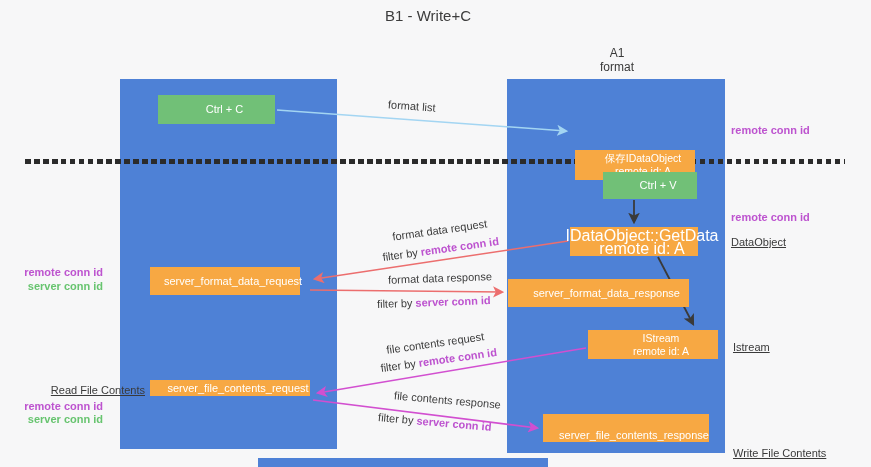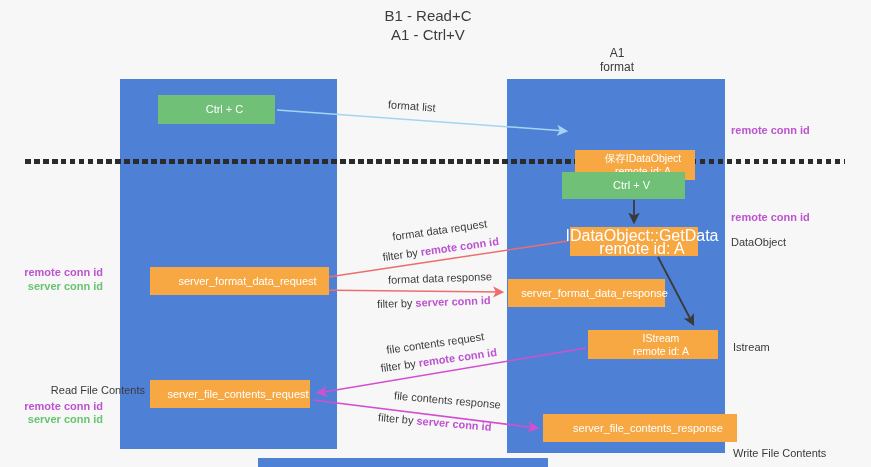--- a/index.html
+++ b/index.html
@@ -21,63 +21,62 @@
   .bottom-strip { position:absolute; left:258px; top:458px; width:290px; height:9px; background:#4e81d6; }
   .dashed-separator { position:absolute; left:25px; top:159px; width:820px; height:5px;
     background:repeating-linear-gradient(90deg,#2b2b2b 0 5.5px,transparent 5.5px 9px); }
   .arrows { position:absolute; left:0; top:0; pointer-events:none; }
   .box { position:absolute; display:flex; flex-direction:column; align-items:center; justify-content:center;
          color:#fff; font-size:11px; line-height:13px; text-align:center;padding-left:16px; }
   .box.green  { background:#71c077; }
   .box.orange { background:#f7a843; }
   .box-ctrl-c   { left:158px; top:95px;  width:117px; height:29px; }
   .box-save     { left:575px; top:118px; width:120px; height:30px; font-size:10.5px;margin-top:32px; }
-  .box-ctrl-v   { left:562px; top:172px; width:123px; height:27px; }
+  .box-ctrl-v   { left:603px; top:172px; width:94px; height:27px; }
   .box-getdata  { left:570px; top:227px; width:128px; height:29px; font-size:16px; }
-  .box-freq     { left:150px; top:267px; width:179px; height:28px; }
-  .box-fresp    { left:508px; top:279px; width:157px; height:28px; }
+  .box-freq     { left:150px; top:267px; width:150px; height:28px; }
+  .box-fresp    { left:508px; top:279px; width:181px; height:28px; }
   .box-istream  { left:588px; top:330px; width:130px; height:29px; font-size:10.5px; }
-  .box-creq     { left:150px; top:380px; width:160px; height:28px; }
-  .box-cresp    { left:543px; top:414px; width:194px; height:28px; }
+  .box-creq     { left:150px; top:380px; width:160px; height:16px; }
+  .box-cresp    { left:543px; top:414px; width:166px; height:28px;justify-content:flex-end; }
   .alabel { position:absolute; font-size:11px; white-space:nowrap; color:#3c3c3c; }
   .alabel .purple { color:#bd53cf; font-weight:bold; }
   .filter-pre { margin-right:3px; }
   .lab-format-list { left:388px; top:100px; transform:rotate(4deg); }
   .lab-fdr1 { left:392px; top:224px; transform:rotate(-8deg); }
   .lab-fdr2 { left:382px; top:243px; transform:rotate(-8deg); }
   .lab-fresp1 { left:388px; top:272px; transform:rotate(-2deg); }
   .lab-fresp2 { left:377px; top:296px; transform:rotate(-2deg); }
   .lab-fcr1 { left:386px; top:337px; transform:rotate(-8deg); }
   .lab-fcr2 { left:380px; top:354px; transform:rotate(-8deg); }
   .lab-fcresp1 { left:394px; top:394px; transform:rotate(5deg); }
   .lab-fcresp2 { left:378px; top:416px; transform:rotate(5deg); }
   .side { position:absolute; font-size:11px; white-space:nowrap; }
   .side.purple { color:#bd53cf; font-weight:bold; }
   .side.green  { color:#67c46f; font-weight:bold; }
-  .side.dark   { color:#3a3a3a; }
+  .side.dark   { color:#3a3a3a;text-decoration:underline; }
   .r1 { left:731px; top:124px; }
   .r2 { left:731px; top:211px; }
   .r3 { left:731px; top:236px; }
   .r4 { left:733px; top:341px; }
   .r5 { left:733px; top:447px; }
   .l-block { position:absolute; text-align:right; }
   .l1a { left:0; top:266px; width:103px; }
   .l1b { left:0; top:280px; width:103px; }
   .l2a { left:0; top:384px; width:127px;margin-left:18px; }
   .l2b { left:0; top:400px; width:103px; }
   .l2c { left:0; top:413px; width:103px; }
 </style>
 </head>
 <body>
 
 <div class="canvas">
 
   <div class="title">
-    <div>B1 - Read+C</div>
-    <div>A1 - Ctrl+V</div>
+    <div>B1 - Write+C</div>
   </div>
 
   <div class="col-header left">
     <div>B1</div>
     <div>connection</div>
   </div>
   <div class="col-header right">
     <div>A1</div>
     <div>format</div>
   </div>

